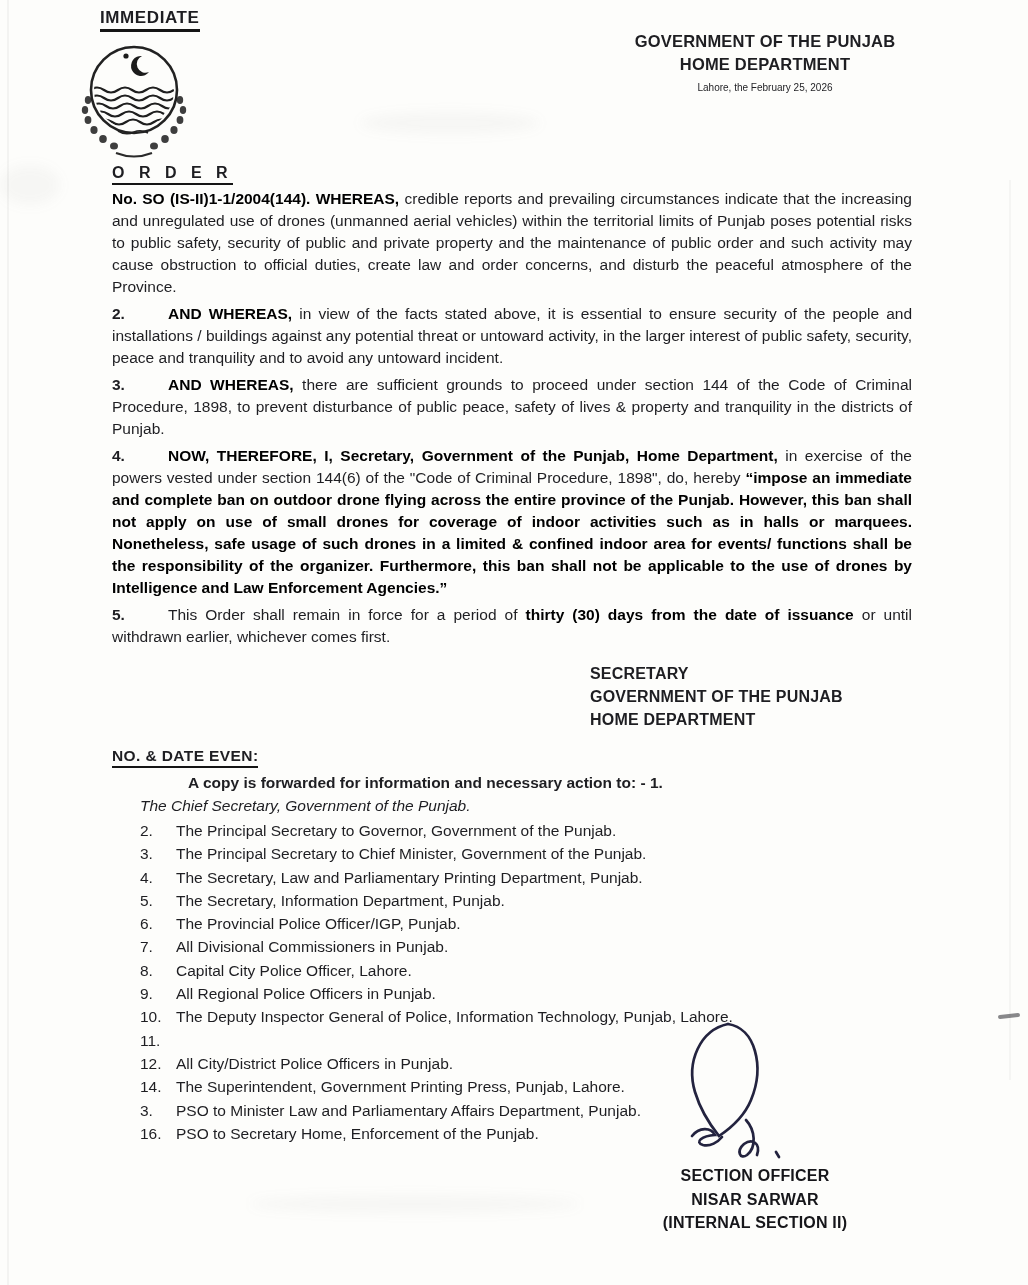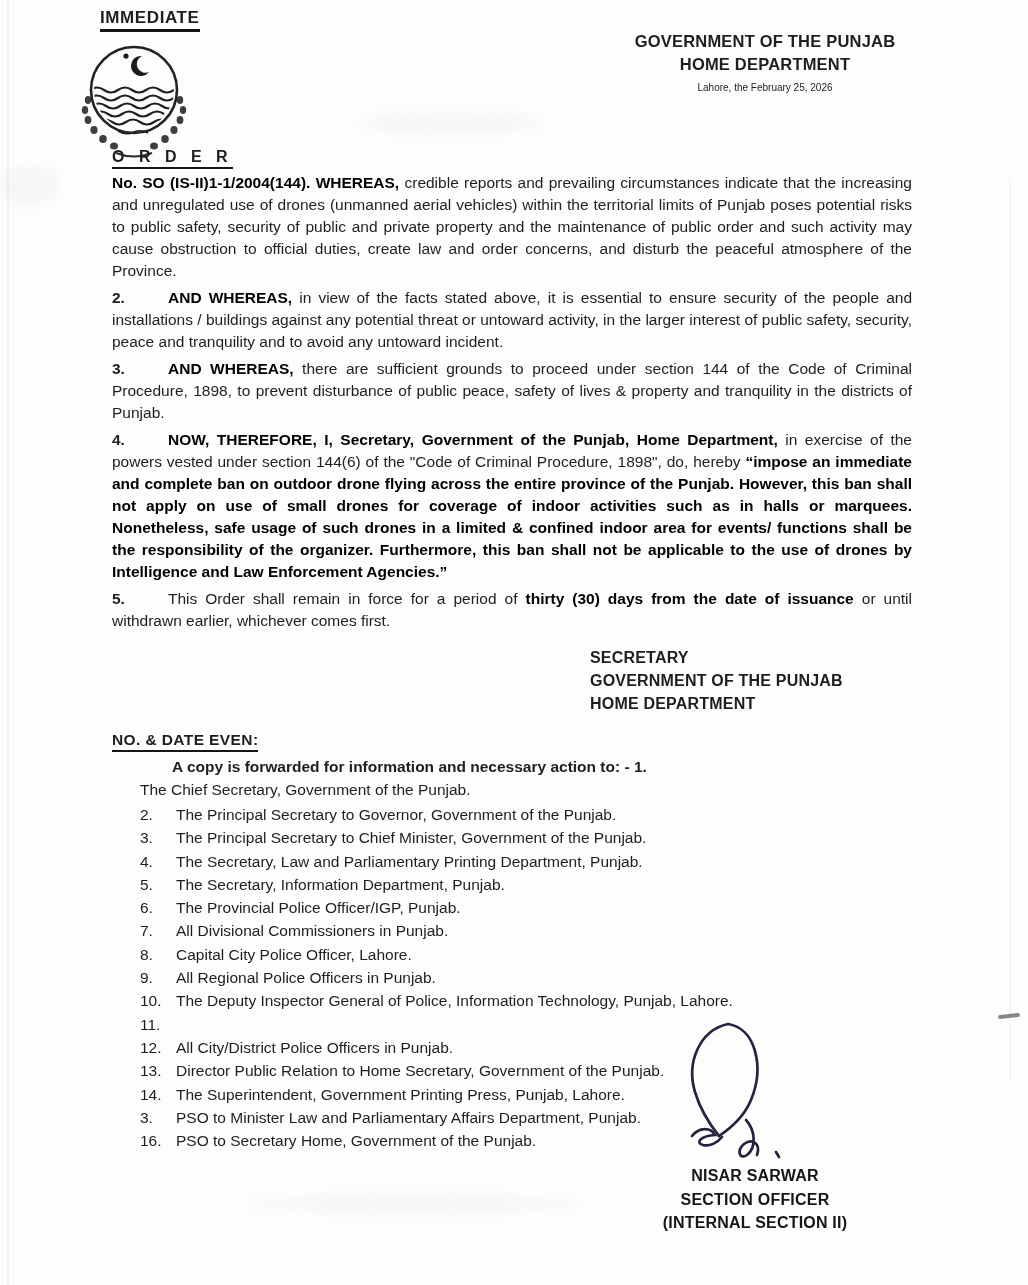--- a/index.html
+++ b/index.html
@@ -23,21 +23,21 @@
   }
   .crest { position:absolute; left:78px; top:38px; }
 
   .hdr {
     position:absolute; left:598px; top:30px; width:334px;
     text-align:center; font-weight:bold; font-size:16.5px; line-height:23px;
     letter-spacing:0.2px;
   }
   .hdr .date { font-weight:normal; font-size:10px; letter-spacing:0; }
 
-  .content { position:absolute; left:112px; top:148px; width:800px; }
+  .content { position:absolute; left:112px; top:164px; width:800px; }
 
   .order-heading {
     display:inline-block; font-weight:bold; font-size:16px;
     letter-spacing:5px; border-bottom:2.5px solid #151515;
     padding-bottom:1px; margin-bottom:3px;
   }
   .para { margin:0 0 5px 0; font-size:15.5px; line-height:22px; text-align:justify; }
   .para b { font-weight:bold; color:#000000; }
   .pnum { display:inline-block; width:56px; font-weight:bold; }
 
@@ -45,22 +45,22 @@
     margin:14px 0 6px 478px; width:330px; 
     font-weight:bold; font-size:16px; line-height:23px; letter-spacing:0.2px;
   }
 
   .no-date {
     display:inline-block; font-weight:bold; font-size:15.5px;
     border-bottom:2.5px solid #151515; padding-bottom:1px; margin-top:10px;
     letter-spacing:0.4px;
     text-align:center;
   }
-  .copy-line { font-weight:bold; font-size:15.5px; margin:6px 0 0 60px; }
-  .item1 { font-size:15.5px; margin:3px 0 0 28px; line-height:22px; }
+  .copy-line { font-weight:bold; font-size:15.5px; margin:6px 0 0 76px; }
+  .item1 { font-size:15.5px; margin:3px 0 0 28px; line-height:22px;font-style:italic; }
   .dist-list { margin-top:2px; }
   .dist-row { display:flex; font-size:15.5px; line-height:23.3px; }
   .dist-row .dnum { flex:none; margin-left:28px; width:36px; }
 
   .signature-wrap { position:absolute; left:648px; top:1014px; }
   .signer {
     position:absolute; left:590px; top:1164px; width:330px;
     text-align:center; font-weight:bold; font-size:16px; line-height:23.5px;
     letter-spacing:0.2px; color:#16161a;
   }
@@ -186,49 +186,45 @@
           <span>The Deputy Inspector General of Police, Information Technology, Punjab, Lahore.</span>
         </div>
       <div class="dist-row">
           <span class="dnum">11.</span>
         </div>
       <div class="dist-row">
           <span class="dnum">12.</span>
           <span>All City/District Police Officers in Punjab.</span>
         </div>
       <div class="dist-row">
-          <span class="dnum">13.</span>
-          <span>Director Public Relation to Home Secretary, Government of the Punjab.</span>
-        </div>
-      <div class="dist-row">
           <span class="dnum">14.</span>
           <span>The Superintendent, Government Printing Press, Punjab, Lahore.</span>
         </div>
       <div class="dist-row">
           <span class="dnum">3.</span>
           <span>PSO to Minister Law and Parliamentary Affairs Department, Punjab.</span>
         </div>
       <div class="dist-row">
           <span class="dnum">16.</span>
-          <span>PSO to Secretary Home, Government of the Punjab.</span>
+          <span>PSO to Secretary Home, Enforcement of the Punjab.</span>
         </div>
     </div>
   </div>
 
   <div class="signature-wrap">
     <svg width="152" height="158" viewBox="0 0 152 158">
       <g fill="none" stroke="#23233f" stroke-width="2.7" stroke-linecap="round">
         <path d="M 80,10 C 52,16 38,48 47,78 C 53,98 63,112 71,122"></path>
         <path d="M 80,10 C 107,14 117,52 103,86 C 96,103 83,114 71,122"></path>
         <path d="M 44,122 c 7,-9 19,-9 23,-1 c -13,1 -21,7 -12,10 c 7,2 15,-3 19,-8"></path>
         <path d="M 98,106 c 9,10 11,27 1,35 c -7,5 -11,-4 -3,-11 c 8,-6 17,-1 13,11"></path>
         <path d="M 128,138 l 3,5"></path>
       </g>
     </svg>
   </div>
 
   <div class="signer">
+    <div>SECTION OFFICER</div>
     <div>NISAR SARWAR</div>
-    <div>SECTION OFFICER</div>
     <div>(INTERNAL SECTION II)</div>
   </div>
 
 </div>
 
 </body></html>

